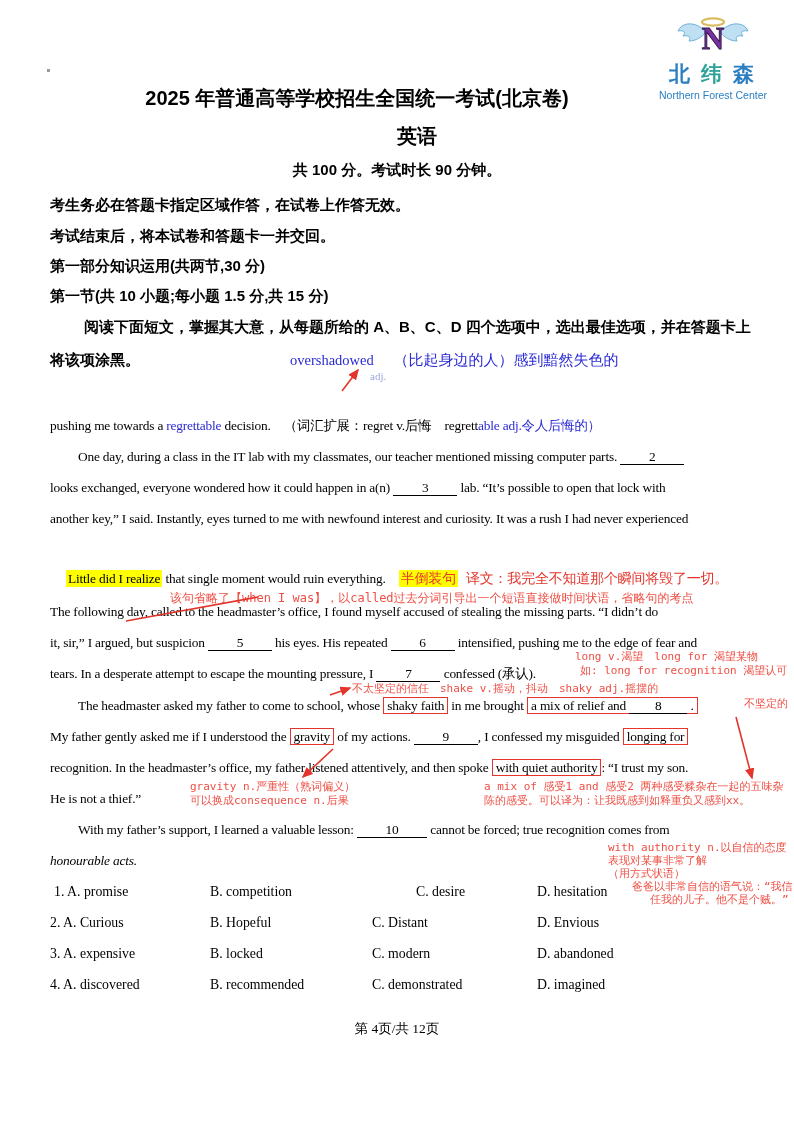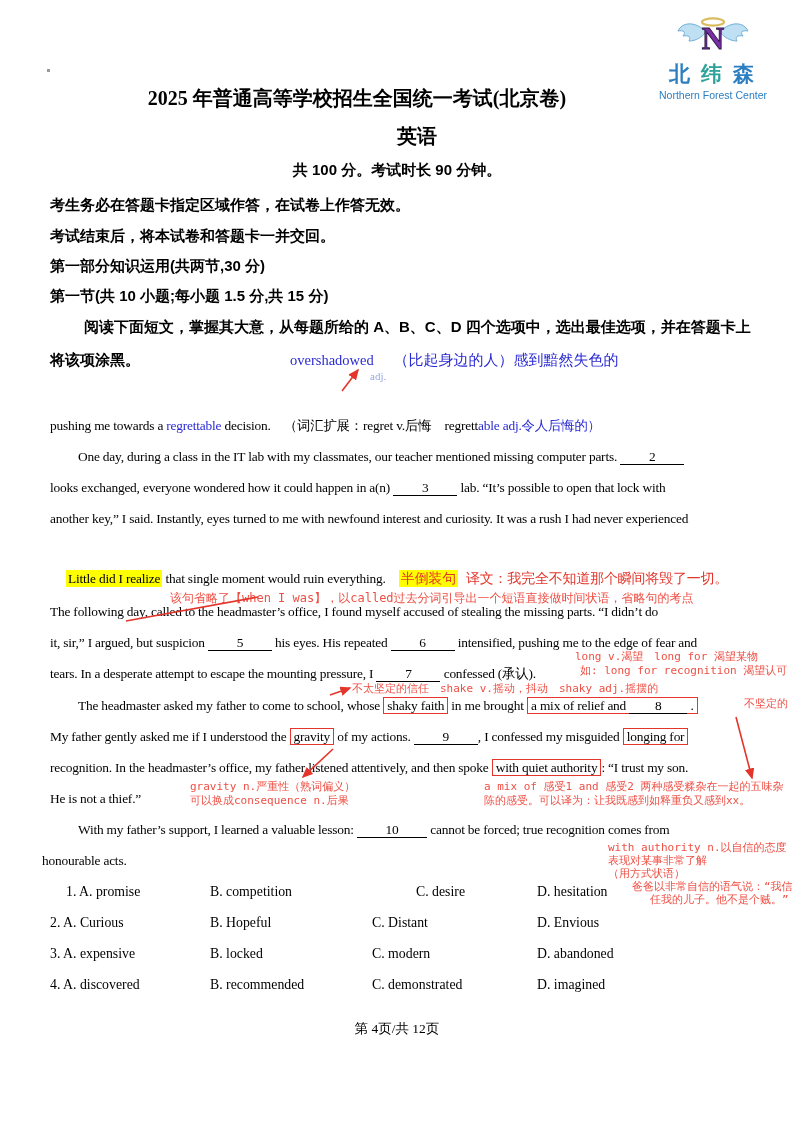--- a/index.html
+++ b/index.html
@@ -21,21 +21,21 @@
   .ann2{font-family:"DejaVu Sans Mono","Liberation Mono",monospace;font-size:12px;color:#ee4f44;}
   
   .hl{background:#ffff00;padding:1px 2px;}
   .rbox{border:1.7px solid #e3352b;padding:0 3px;}
   .blank{display:inline-block;min-width:64px;text-align:center;
          border-bottom:1.9px solid #000;line-height:15px;}
   .blank.w8{min-width:58px;}
   .blank.w10{min-width:70px;}
   
   .title{left:0;right:80px;text-align:center;font-size:20px;font-weight:bold;
-         font-family:Liberation Serif, serif;}
+         font-family:Liberation Sans, sans-serif;}
   .subject{left:40px;right:0;text-align:center;font-size:20px;font-weight:bold;
            font-family:"Liberation Sans","DejaVu Sans",sans-serif;}
   .duration{left:0;right:0;text-align:center;font-size:15px;font-weight:bold;
             font-family:"Liberation Sans","DejaVu Sans",sans-serif;}
   
   .logo{left:648px;top:16px;width:130px;text-align:center;}
   .logo-cn{font-size:21px;font-weight:bold;letter-spacing:11px;
            font-family:"Liberation Sans","DejaVu Sans",sans-serif;margin-left:8px;}
   .logo-en{font-size:10.5px;color:#2b7ec0;font-family:"Liberation Sans","DejaVu Sans",sans-serif;
            margin-top:1px;}
@@ -127,32 +127,32 @@
     <div>可以换成consequence n.后果</div>
   </div>
   <div class="abs ann" style="left:484px;top:780px;">
     <div>a mix of 感受1 and 感受2 两种感受糅杂在一起的五味杂</div>
     <div>陈的感受。可以译为：让我既感到如释重负又感到xx。</div>
   </div>
 
   <div class="abs en indent" style="top:820px;">
     <span>With my father’s support, I learned a valuable lesson: </span><span class="blank w10">10</span><span> cannot be forced; true recognition comes from</span>
   </div>
-  <div class="abs en" style="left:42px;top:851px;">honourable acts.</div>
+  <div class="abs en" style="left:50px;top:851px;font-style:italic;">honourable acts.</div>
 
   <div class="abs ann" style="left:608px;top:841px;line-height:13px;">
     <div>with authority n.以自信的态度</div>
     <div>表现对某事非常了解</div>
     <div>（用方式状语）</div>
     <div style="margin-left:24px;">爸爸以非常自信的语气说：“我信</div>
     <div style="margin-left:42px;">任我的儿子。他不是个贼。”</div>
   </div>
 
   <div class="abs qrow" style="top:884px;">
-    <span class="qcell" style="left:16px;">1. A. promise</span>
+    <span class="qcell" style="left:4px;">1. A. promise</span>
     <span class="qcell" style="left:160px;">B. competition</span>
     <span class="qcell" style="left:322px;margin-left:44px;">C. desire</span>
     <span class="qcell" style="left:487px;">D. hesitation</span>
   </div>
   <div class="abs qrow" style="top:915px;">
     <span class="qcell" style="left:0;">2. A. Curious</span>
     <span class="qcell" style="left:160px;">B. Hopeful</span>
     <span class="qcell" style="left:322px;">C. Distant</span>
     <span class="qcell" style="left:487px;">D. Envious</span>
   </div>

